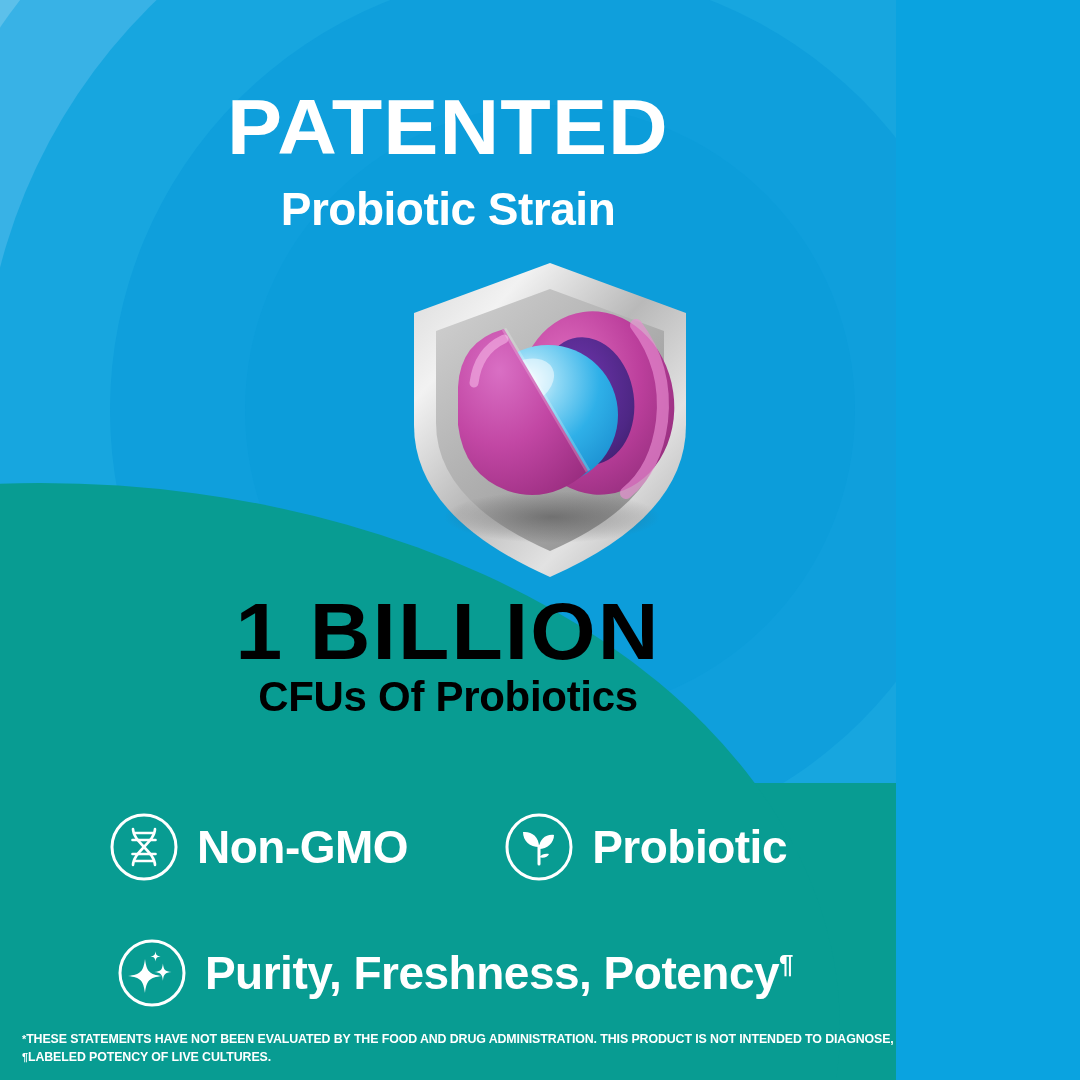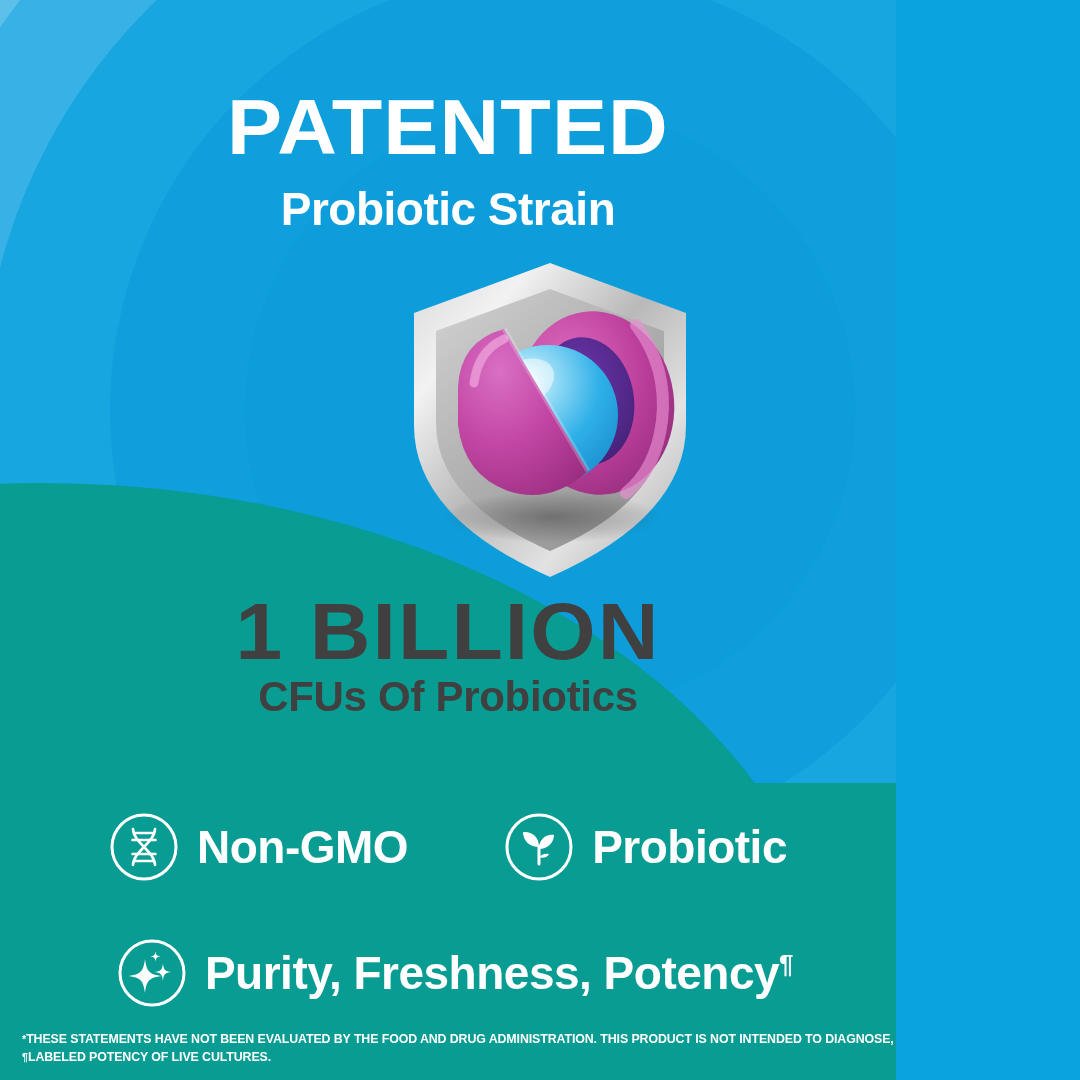--- a/index.html
+++ b/index.html
@@ -101,21 +101,21 @@
     left:400px; top:255px;
     width:300px; height:330px;
   }
   .art svg{ display:block; width:300px; height:330px; }
 
   
   .cfu{
     position:absolute;
     top:592px; left:0; right:0;
     text-align:center;
-    color:#404040;
+    color:#000000;
   }
   .cfu .big{
     font-size:80px;
     font-weight:bold;
     line-height:1;
     letter-spacing:2px;
     transform:scaleX(1.05);
     font-family:"Liberation Sans Narrow","Liberation Sans",sans-serif;
   }
   .cfu .sub{

